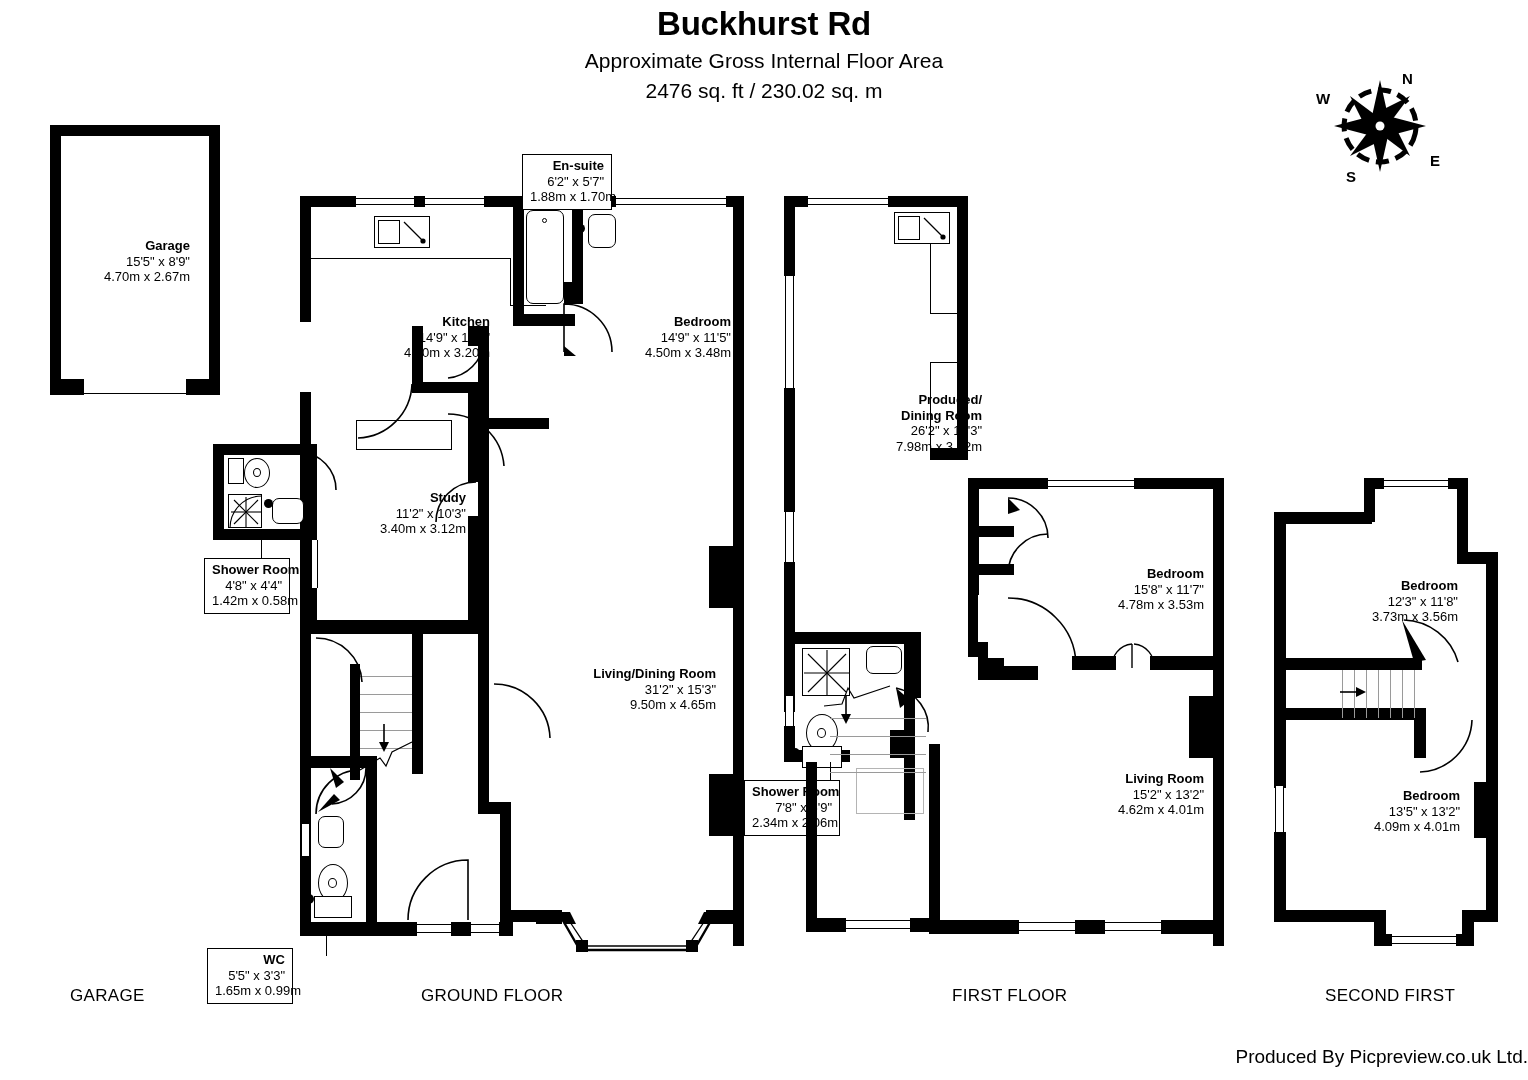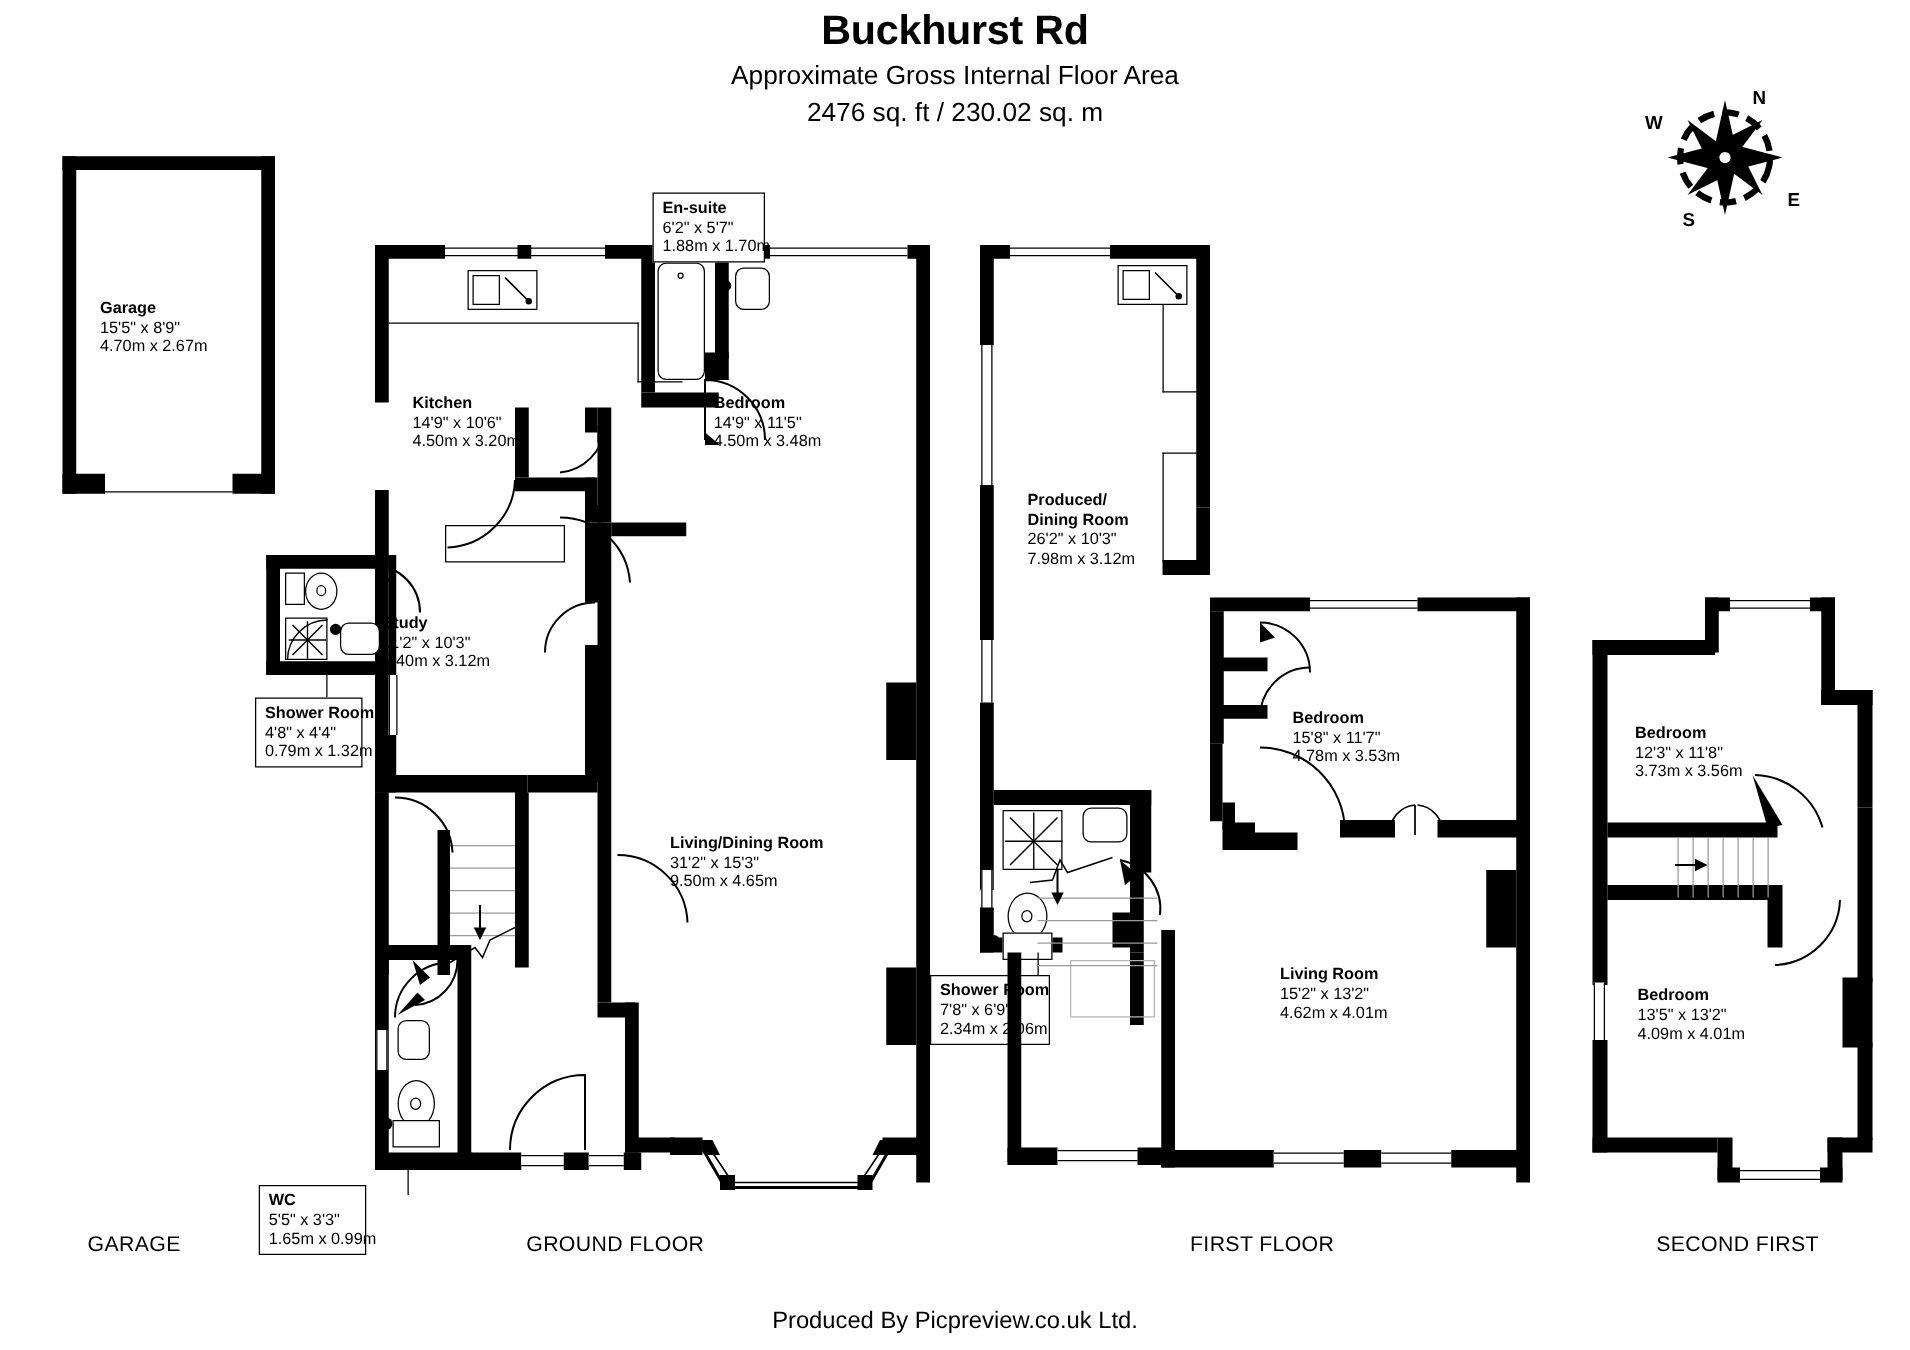--- a/index.html
+++ b/index.html
@@ -65,21 +65,21 @@
     font-size: 17px;
     letter-spacing: 0.3px;
     white-space: nowrap;
   }
 
   
   #footer {
     position: absolute;
     left: 0; top: 1046px;
     width: 1528px;
-    text-align: center;
+    text-align: right;
     font-size: 19px;
   }
 
   
   .plan { position: absolute; }
   .wall {                      
     position: absolute;
     background: #000000;
   }
   .thinline {                  
@@ -95,21 +95,21 @@
   .win-v {                     
     position: absolute;
     background: #ffffff;
     border-left: 1.5px solid #000;
     border-right: 1.5px solid #000;
   }
 
   
   .room {
     position: absolute;
-    text-align: left;
+    text-align: right;
     line-height: 15.5px;
     white-space: nowrap;
   }
   .room .rname {
     font-size: 13px;
     font-weight: bold;
     display: block;
   }
   .room .rdim {
     font-size: 13px;
@@ -285,21 +285,21 @@
     <div class="dot" style="left:58px; top:303px; width:9px; height:9px;"></div>
     <svg class="door" style="left:92px; top:254px;" width="40" height="44">
       <path d="M2,2 A38,38 0 0,1 38,40" fill="none" stroke="#000" stroke-width="1.6"></path>
       <path d="M2,2 L14,14 L6,20 Z" fill="#000"></path>
     </svg>
 
     <div class="leader" style="left:55px; top:344px; height:18px;"></div>
     <div class="room boxed" style="left:-2px; top:362px; width:86px;">
       <span class="rname">Shower Room</span>
       <span class="rdim">4'8" x 4'4"</span>
-      <span class="rdim">0.79m x 1.32m</span>
+      <span class="rdim">1.42m x 0.58m</span>
     </div>
 
     <div class="wall" style="left:105px; top:248px; width:6px; height:96px;"></div>
     <div class="win-v" style="left:105px; top:344px; width:7px; height:48px;"></div>
     <div class="wall" style="left:94px; top:392px; width:17px; height:46px;"></div>
     <div class="wall" style="left:94px; top:424px; width:112px; height:14px;"></div>
     <div class="wall" style="left:206px; top:424px; width:10px; height:16px;"></div>
     <div class="wall" style="left:216px; top:424px; width:56px; height:14px;"></div>
     <div class="wall" style="left:262px; top:222px; width:11px; height:64px;"></div>
     <div class="wall" style="left:262px; top:320px; width:11px; height:110px;"></div>

